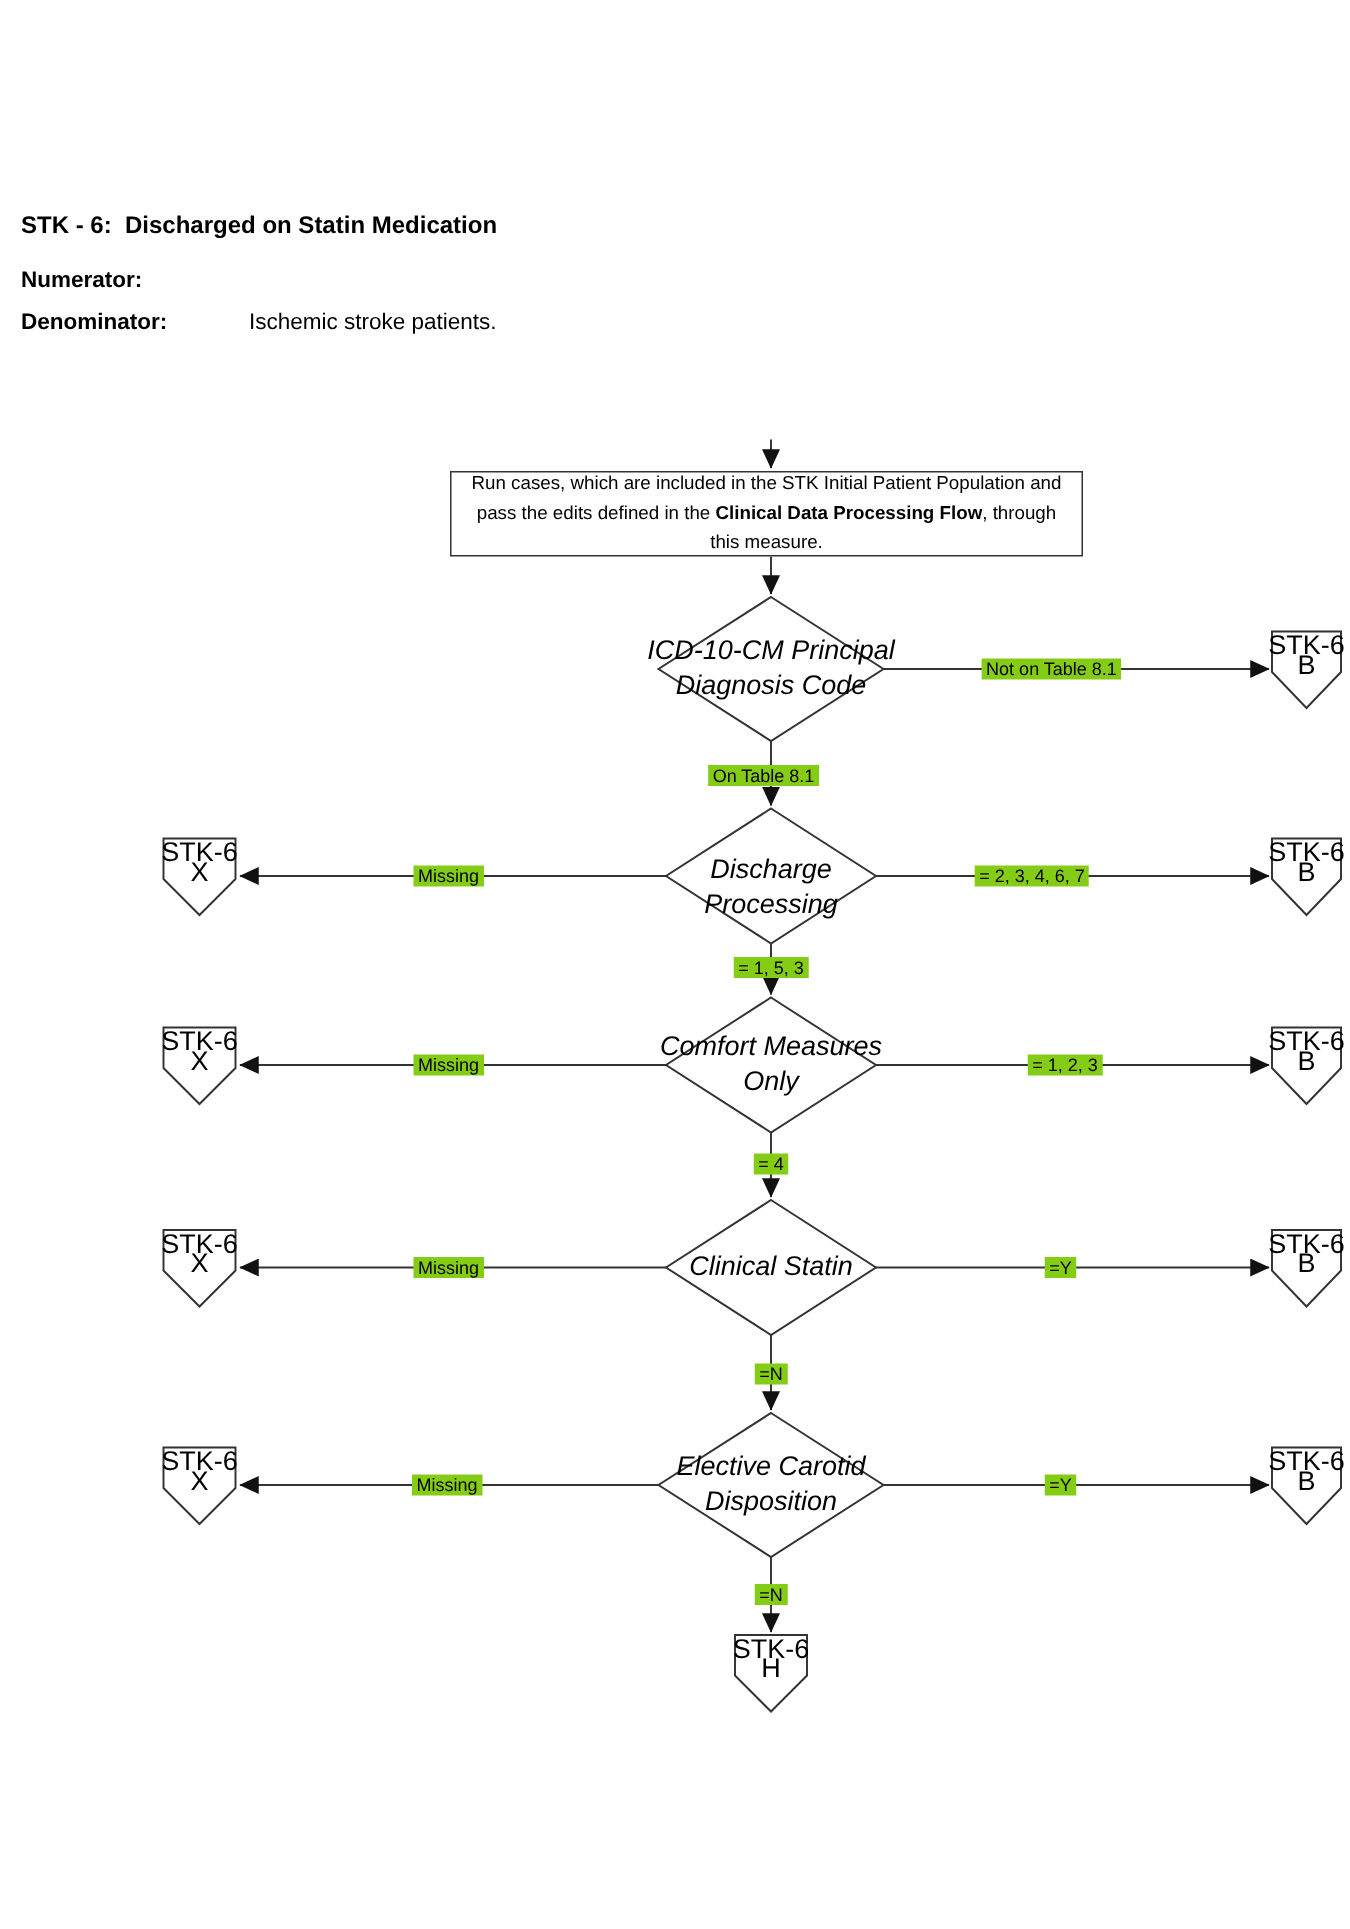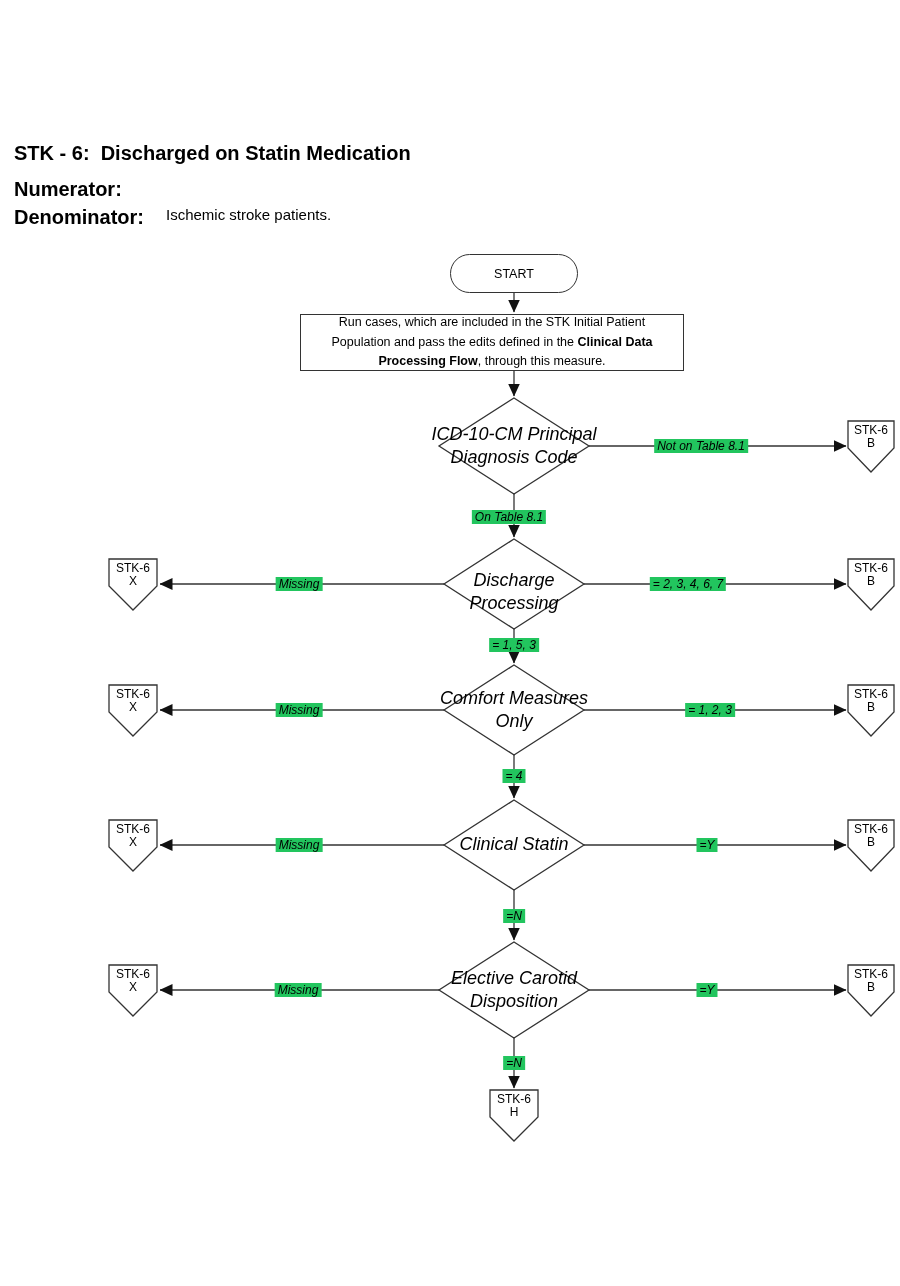--- a/index.html
+++ b/index.html
@@ -7,61 +7,61 @@
     position: relative;
     width: 900px;
     height: 1286px;
     background: #ffffff;
     font-family: "Liberation Sans", sans-serif;
     color: #000;
     overflow: hidden;
   }
   .title {
     position: absolute; left: 14px; top: 142px;
-    font-size: 20px; font-weight: bold; white-space: pre; color: #000;
+    font-size: 16px; font-weight: bold; white-space: pre; color: #000;
   }
   .hdr-label {
     position: absolute; left: 14px;
-    font-size: 20px; font-weight: bold; white-space: nowrap;
+    font-size: 15px; font-weight: bold; white-space: nowrap;
   }
   .hdr-text {
     position: absolute; left: 166px;
     font-size: 15px; white-space: nowrap;
   }
   svg.flow { position: absolute; left: 0; top: 0; }
   .shape-line { stroke: #333; stroke-width: 1.3; fill: none; }
   .shape-fill { stroke: #333; stroke-width: 1.3; fill: #ffffff; }
   .start-oval {
     position: absolute; left: 450px; top: 254px;
     width: 128px; height: 39px;
     border: 1.4px solid #333; border-radius: 20px;
     display: flex; align-items: center; justify-content: center;
     font-size: 12.5px; box-sizing: border-box; background: #fff;
   }
   .process-box {
     position: absolute; left: 300px; top: 314px;
-    width: 384px; height: 57px;
+    width: 422px; height: 57px;
     border: 1.4px solid #333; box-sizing: border-box; background: #fff;
     display: flex; align-items: center; justify-content: center;
     text-align: center; font-size: 12.5px; line-height: 1.55;
     padding: 0 9px;
   }
   .lbl {
     position: absolute; transform: translate(-50%, -50%);
     font-size: 12px; white-space: nowrap; text-align: center;
   }
-  .elbl { background: #22c55e; padding: 0 3px; font-style: italic; }
+  .elbl { background: #84cc16; padding: 0 3px; }
   .dlbl {
     position: absolute; transform: translate(-50%, -50%);
     font-size: 18px; font-style: italic; text-align: center;
     line-height: 1.3; white-space: nowrap;
   }
   .plbl {
     position: absolute; transform: translate(-50%, 0);
-    font-size: 12px; text-align: center; line-height: 13px; white-space: nowrap;
+    font-size: 18px; text-align: center; line-height: 13px; white-space: nowrap;
   }
 </style>
 </head>
 <body>
 
 <div class="page">
 
   <div class="title">STK - 6:  Discharged on Statin Medication</div>
   <div class="hdr-label" style="top:178px">Numerator:</div>
   <div class="hdr-label" style="top:206px">Denominator:</div>
@@ -105,23 +105,20 @@
     <path class="shape-fill" d="M848,965 L894,965 L894,992 L871,1016 L848,992 Z"></path>
 
     <path class="shape-fill" d="M109,559 L157,559 L157,586 L133,610 L109,586 Z"></path>
     <path class="shape-fill" d="M109,685 L157,685 L157,712 L133,736 L109,712 Z"></path>
     <path class="shape-fill" d="M109,820 L157,820 L157,847 L133,871 L109,847 Z"></path>
     <path class="shape-fill" d="M109,965 L157,965 L157,992 L133,1016 L109,992 Z"></path>
 
     <path class="shape-fill" d="M490,1090 L538,1090 L538,1117 L514,1141 L490,1117 Z"></path>
   </svg>
 
-  <div class="start-oval">
-    <span>START</span>
-  </div>
 
   <div class="process-box">
     <span><span>Run cases, which are included in the STK Initial Patient Population and pass the edits defined in the </span><b>Clinical Data Processing Flow</b><span>, through this measure.</span></span>
   </div>
 
   <div class="dlbl" style="left:514px; top:446px">
     <div>ICD-10-CM Principal</div>
     <div>Diagnosis Code</div>
   </div>
   <div class="dlbl" style="left:514px; top:592px">

